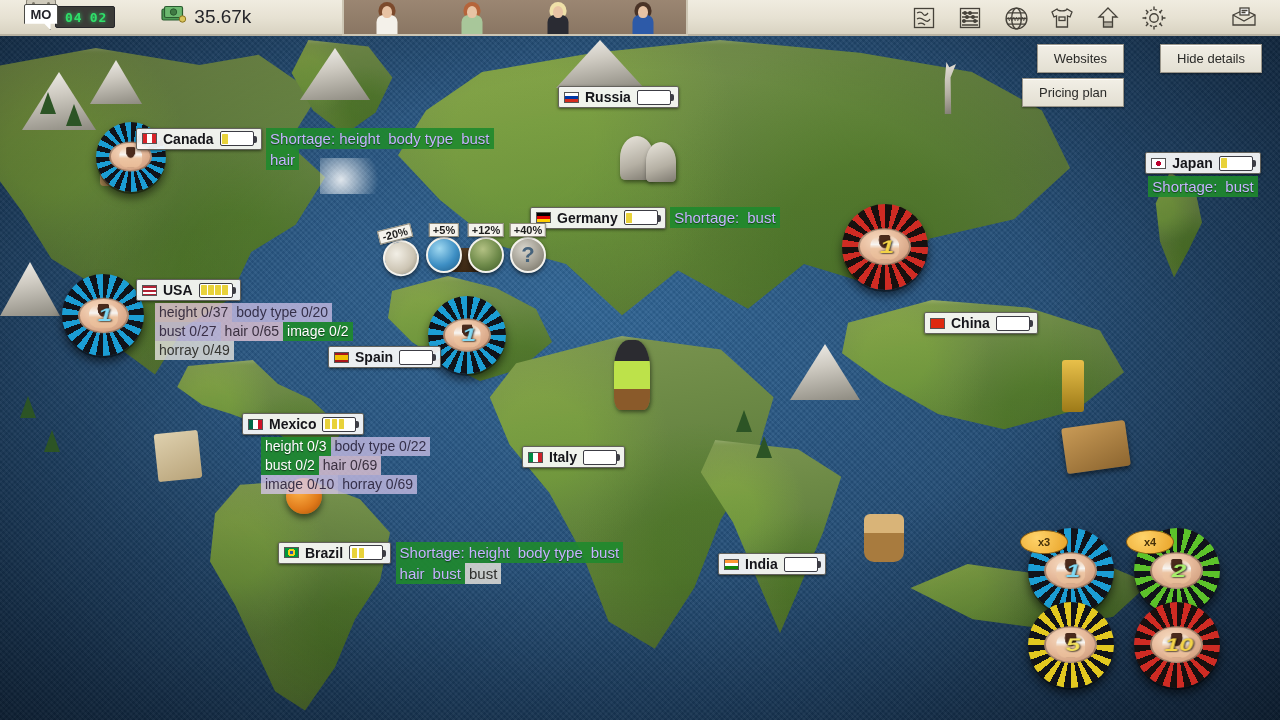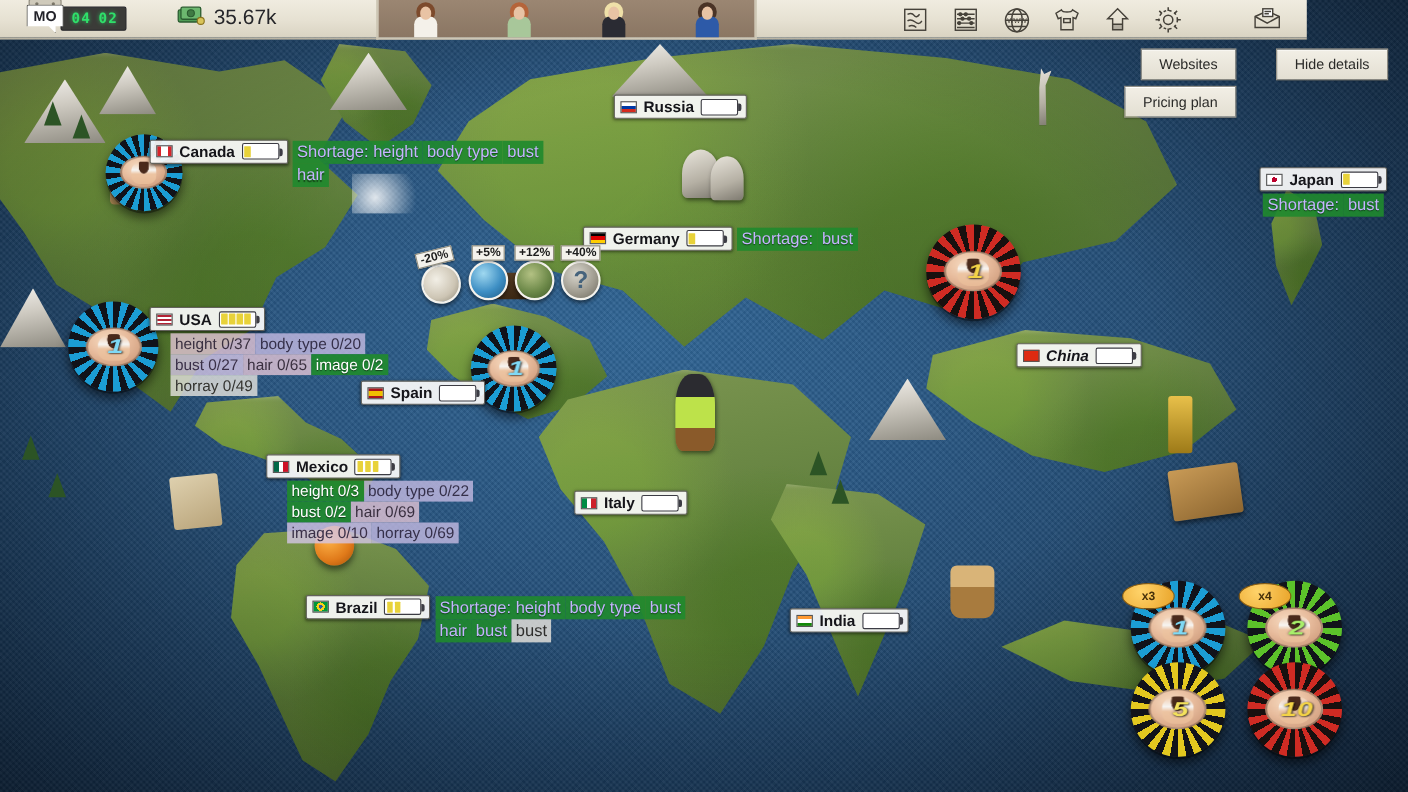--- a/index.html
+++ b/index.html
@@ -40,21 +40,21 @@
     position: absolute; inset: 0;
     background:
       radial-gradient(circle at 22% 30%, rgba(160,175,110,.45) 0 12%, transparent 36%),
       radial-gradient(circle at 70% 62%, rgba(95,120,60,.5) 0 14%, transparent 40%),
       radial-gradient(circle at 42% 80%, rgba(140,150,95,.35) 0 10%, transparent 32%);
     mix-blend-mode: overlay;
   }
 
   
   .topbar {
-    position: absolute; top: 0; left: 0; width: 1188px; height: 36px;
+    position: absolute; top: 0; left: 0; width: 1280px; height: 36px;
     background: linear-gradient(180deg, #f0ece0 0%, #e6e1d2 55%, #d9d3c2 100%);
     border-bottom: 2px solid #b9b3a2;
     display: flex; align-items: center;
     z-index: 60;
   }
   .clock-widget {
     position: relative; margin-left: 24px;
     display: flex; align-items: center;
   }
   .cal-page {
@@ -664,21 +664,21 @@
   </div>
 
   <div class="country" style="left:718px; top:553px;">
     <div class="c-head">
       <span class="flag" style="background: linear-gradient(180deg,#ff9933 0 33%, #fff 33% 66%, #138808 66% 100%);"></span>
       <span class="c-name">India</span>
       <span class="bar"></span>
     </div>
   </div>
 
-  <div class="country" style="left:924px; top:312px;font-style:italic;">
+  <div class="country" style="left:924px; top:312px;">
     <div class="c-head">
       <span class="flag" style="background: #de2910;"></span>
       <span class="c-name">China</span>
       <span class="bar"></span>
     </div>
   </div>
 
   <div class="country" style="left:1126px; top:152px;text-align:center;">
     <div class="c-head">
       <span class="flag" style="background: radial-gradient(circle at 50% 50%, #bc002d 0 30%, #fff 30% 100%);"></span>

